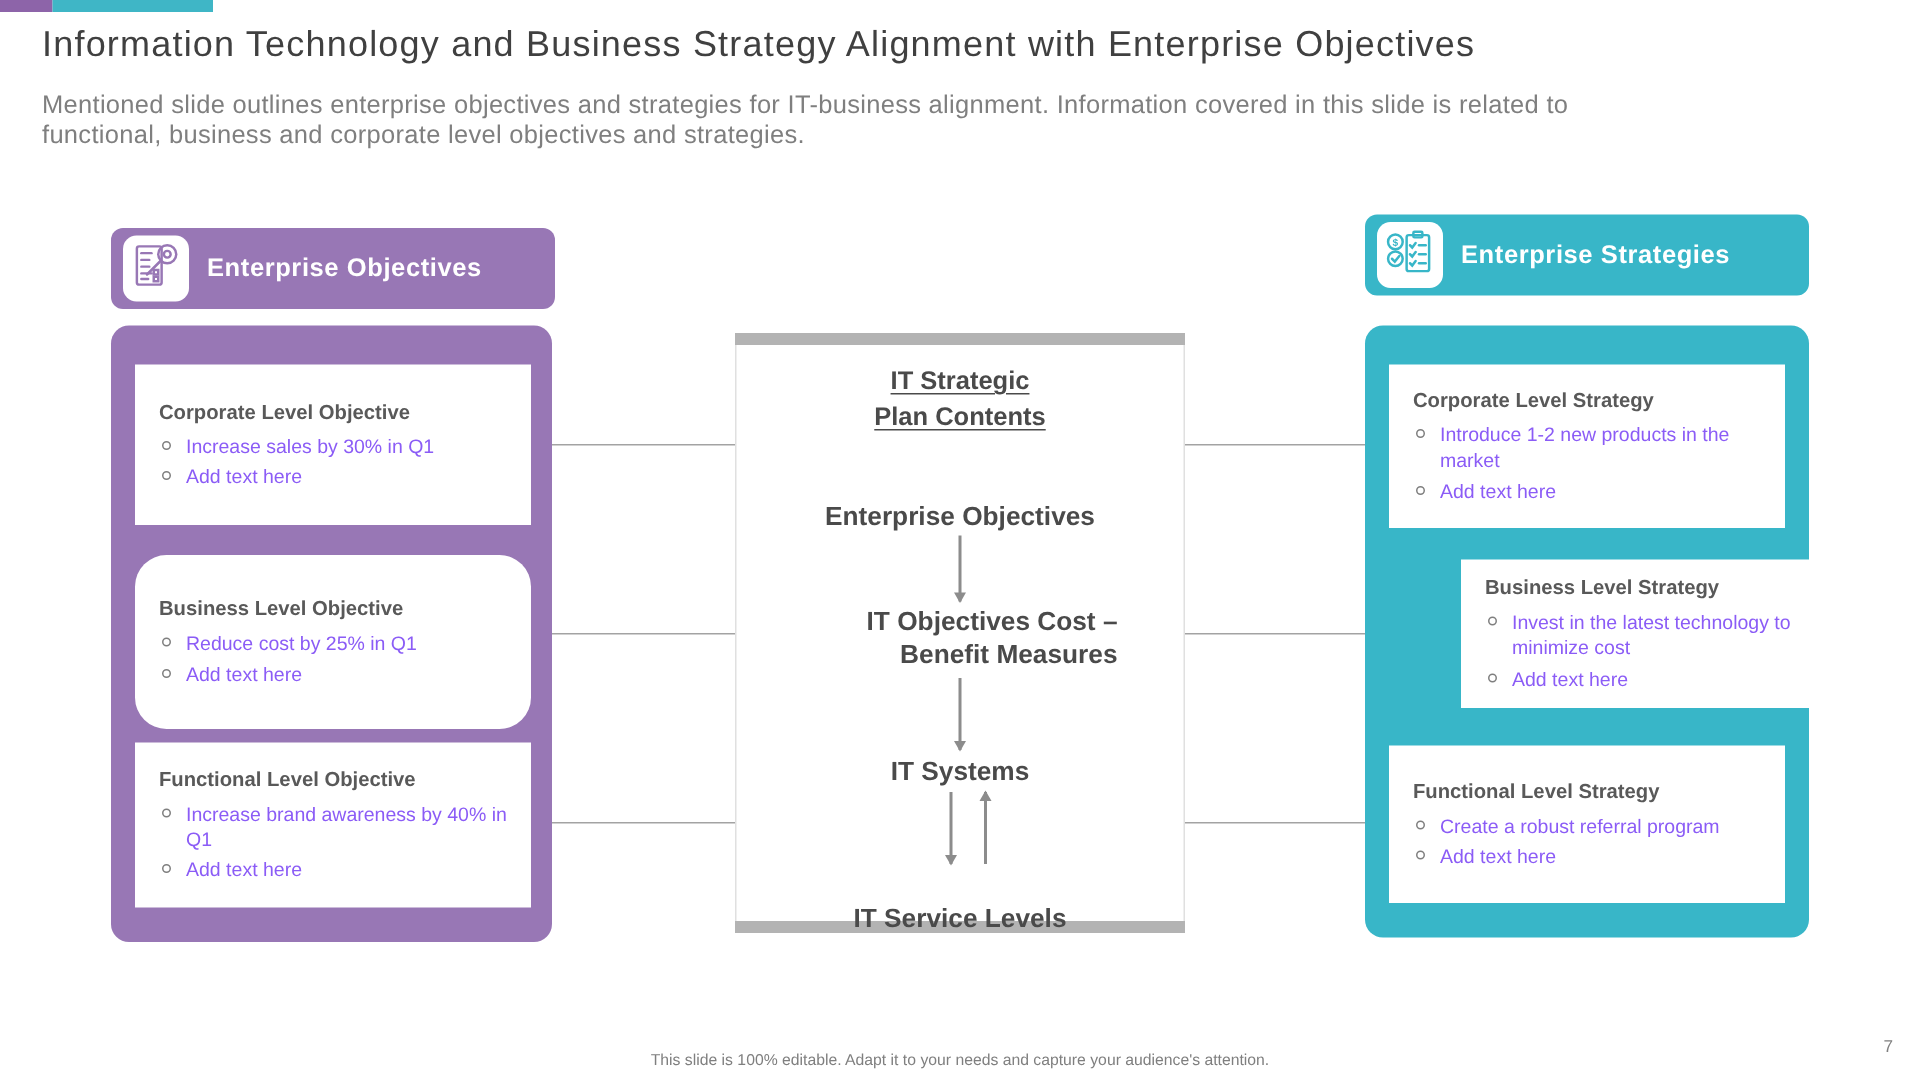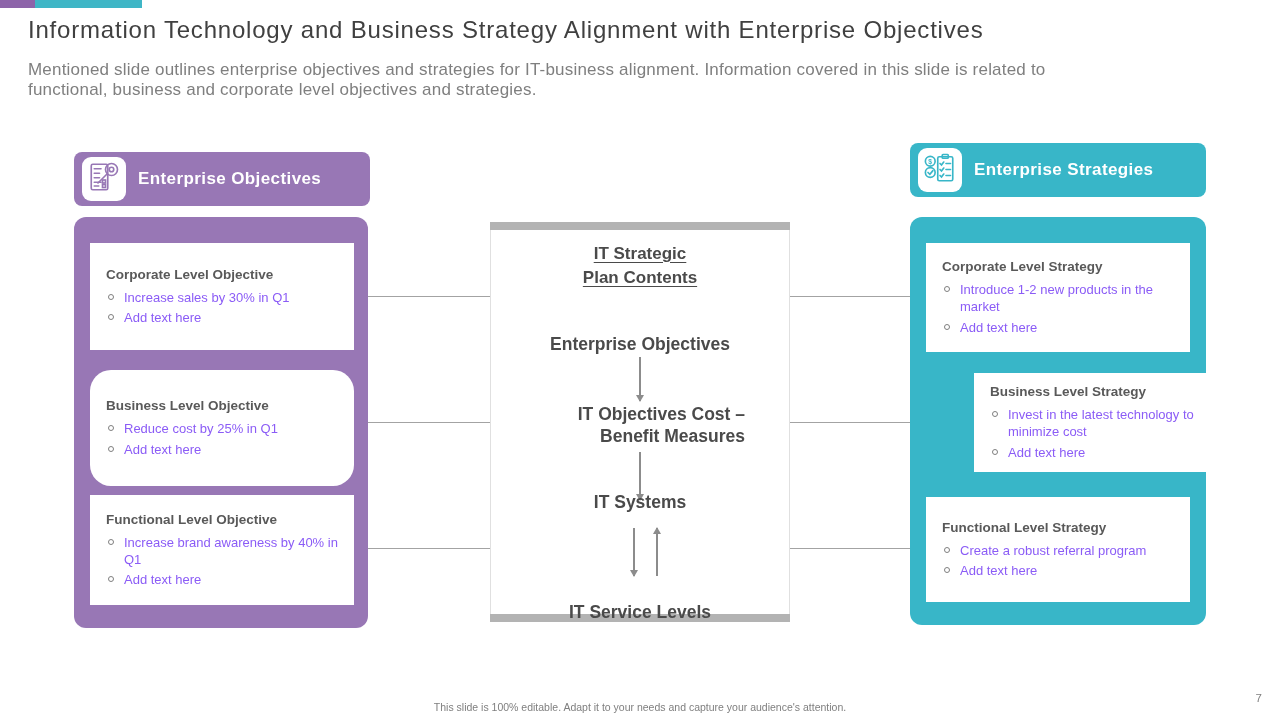--- a/index.html
+++ b/index.html
@@ -78,21 +78,21 @@
     font-size: 17px; font-weight: bold; color: #4a4a4a; line-height: 24px;
   }
   .plan-heading span { text-decoration: underline; text-underline-offset: 3px; }
   .plan-step {
     position: absolute; width: 300px; left: 490px; text-align: center;
     font-size: 17.5px; font-weight: bold; color: #4a4a4a; line-height: 22px;
   }
   .plan-step.s1 { top: 333px; }
   .plan-step.s2 { top: 403px; }
   .plan-step.s2 .wrap { display: inline-block; width: 210px; text-align: right; }
-  .plan-step.s3 { top: 491px; }
+  .plan-step.s3 { top: 503px; }
   .plan-step.s4 { top: 583px; margin-top: 18px; }
 
   
   .v-arrow { position: absolute; width: 1.5px; background: #8c8c8c; }
   .v-arrow.down::after {
     content: ''; position: absolute; bottom: -1px; left: 50%; transform: translateX(-50%);
     border-left: 4.5px solid transparent; border-right: 4.5px solid transparent;
     border-top: 7px solid #8c8c8c;
   }
   .v-arrow.up::before {

